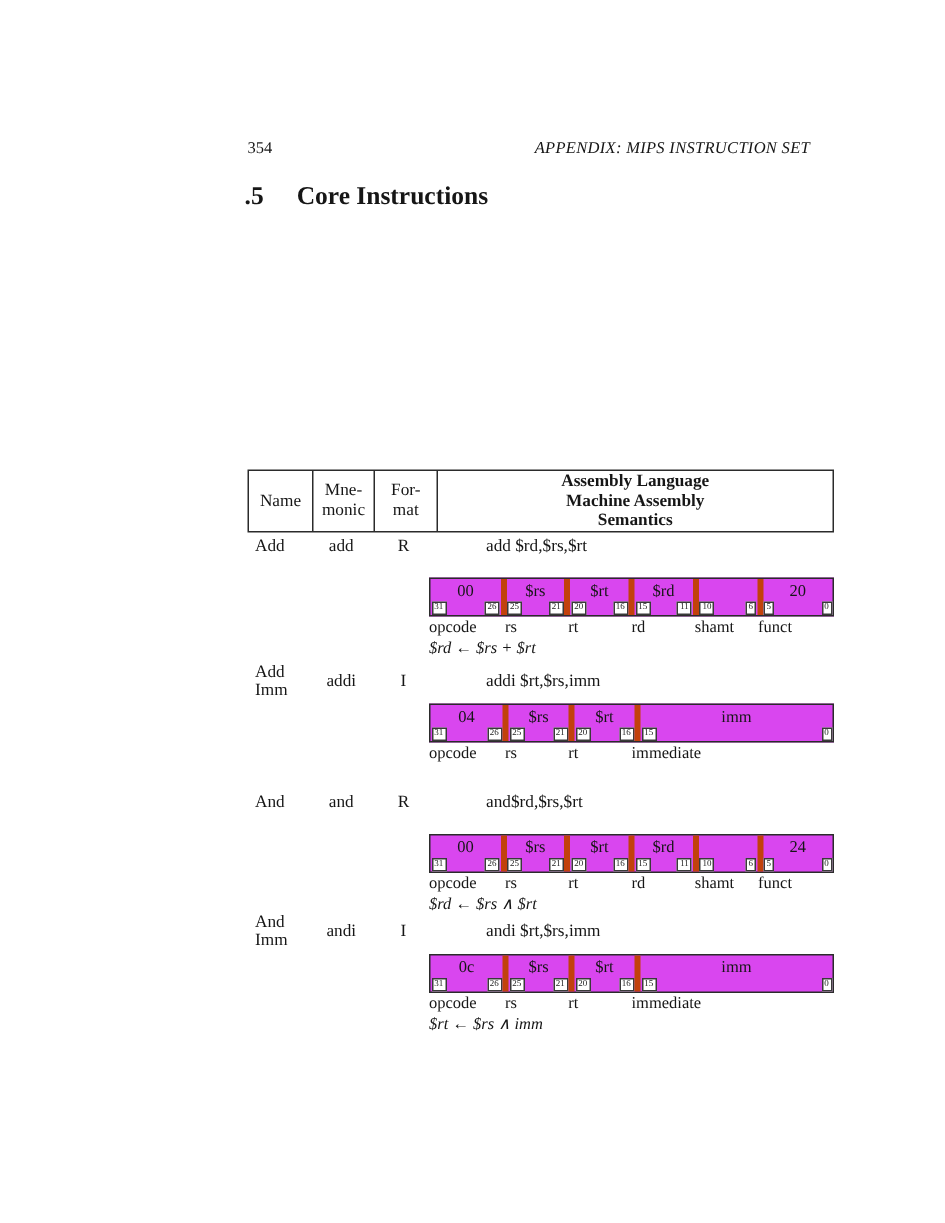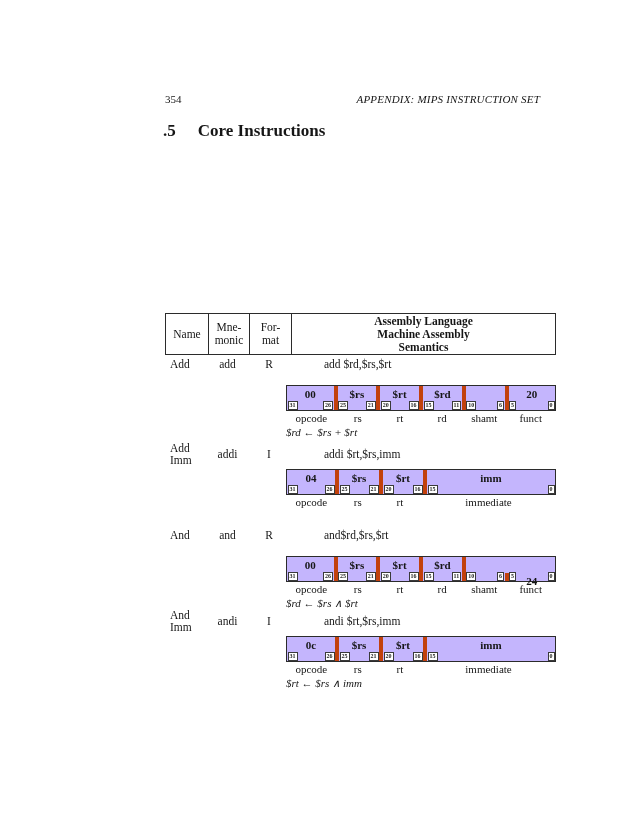--- a/index.html
+++ b/index.html
@@ -39,32 +39,32 @@
   
   .inst-row { position:absolute; left:165px; width:391px; }
   .inst-line { display:flex; align-items:center; font-size:11.5px; line-height:11.5px; }
   .c-name { width:42px; padding-left:5px; }
   .c-name div { line-height:11.5px; }
   .c-mnem { width:41px; text-align:center; }
   .c-fmt  { width:42px; text-align:center; }
   .c-asm  { flex:1; padding-left:6px;margin-left:28px; }
   
   .diagram { position:absolute; left:121px; top:26px; width:270px; }
-  .bitbox { display:flex; height:26px; border:1.5px solid #2b2b2b; background:#c4b5fd;font-weight:bold; }
+  .bitbox { display:flex; height:26px; border:1.5px solid #2b2b2b; background:#d946ef; }
   .field { position:relative; border-left:4px solid #c2410c; flex-shrink:1; }
   .field:first-child { border-left:none; }
   .fval { text-align:center; font-size:11px; line-height:12px; margin-top:2px; }
   .bitnum {
     position:absolute; bottom:0; font-size:6px; line-height:7px;
     border:1px solid #3a3a3a; padding:0 1px; background:#fff; color:#222;
   }
   .bitnum.left { left:0.5px; }
   .bitnum.right { right:0.5px; }
   .labels { display:flex; font-size:11px; line-height:12px; margin-top:1px; }
-  .flabel { text-align:center; }
+  .flabel { }
   .semantics { font-style:italic; font-size:11px; line-height:12px; margin-top:2px;font-family:Liberation Serif, serif; }
 </style>
 </head>
 <body>
 
 <div class="page">
 
   <div class="running-head">
     <span class="pagenum">354</span>
     <span class="apptitle">APPENDIX: MIPS INSTRUCTION SET</span>
@@ -217,21 +217,21 @@
             <div class="field" style="flex: 5 1 0px;">
               <div class="fval">$rd</div>
               <div class="bitnum left">15</div>
               <div class="bitnum right">11</div>
             </div>
             <div class="field" style="flex: 5 1 0px;">
               <div class="fval"></div>
               <div class="bitnum left">10</div>
               <div class="bitnum right">6</div>
             </div>
-            <div class="field" style="flex: 6 1 0px; margin-top: 16px;">
+            <div class="field" style="flex: 6 1 0px;">
               <div class="fval">24</div>
               <div class="bitnum left">5</div>
               <div class="bitnum right">0</div>
             </div>
           </div>
           <div class="labels">
             <div class="flabel" style="flex: 6 1 0px;">opcode</div>
             <div class="flabel" style="flex: 5 1 0px;">rs</div>
             <div class="flabel" style="flex: 5 1 0px;">rt</div>
             <div class="flabel" style="flex: 5 1 0px;">rd</div>

